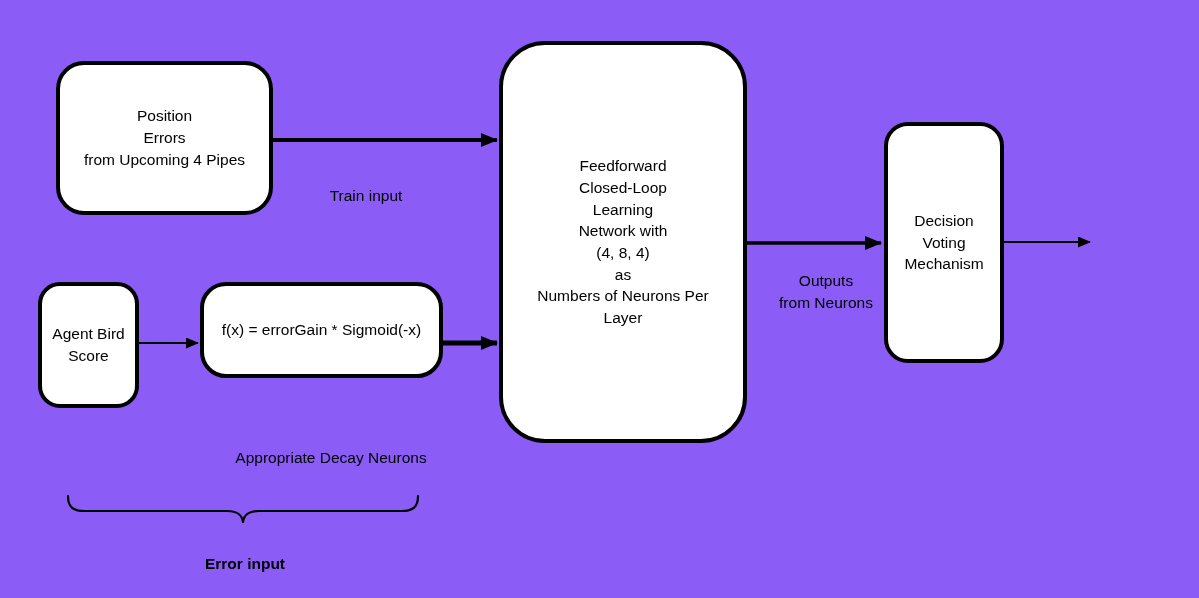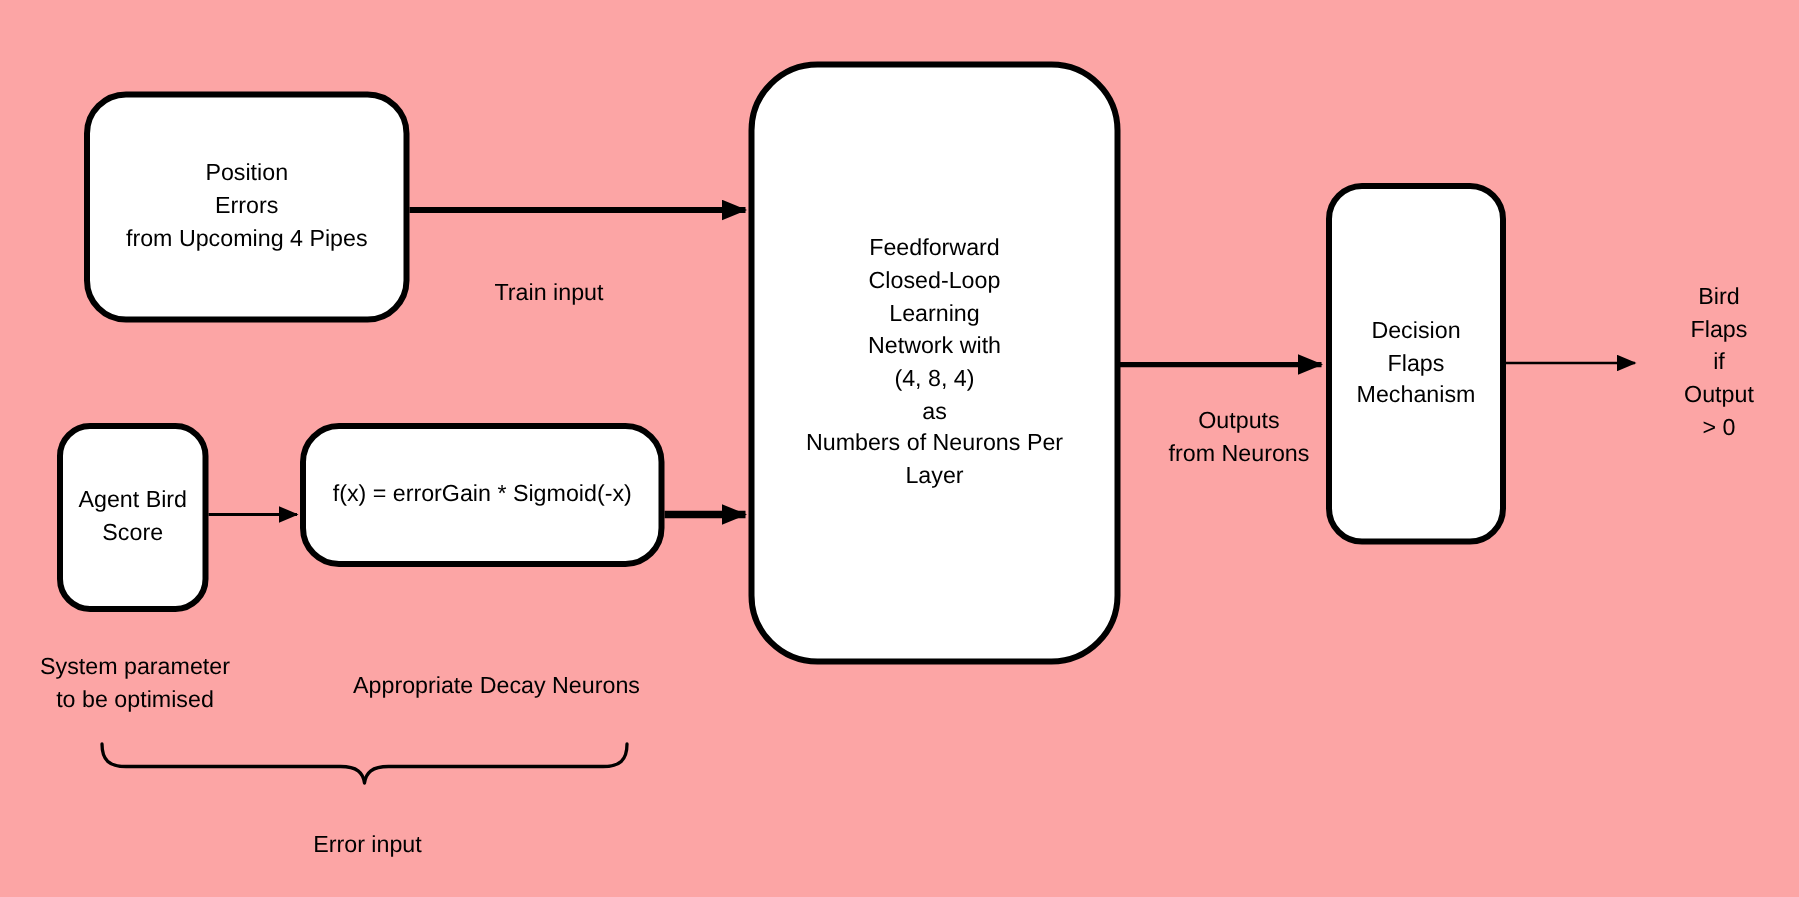--- a/index.html
+++ b/index.html
@@ -2,21 +2,21 @@
 <html><head>
 <meta charset="utf-8">
 <style>
   html, body {
     margin: 0; padding: 0;
     background: #ffffff;
   }
   .canvas {
     position: relative;
     width: 1199px; height: 598px;
-    background: #fca5a5;
+    background: #8b5cf6;
     font-family: "Liberation Sans", "DejaVu Sans", sans-serif;
     color: #000000;
     overflow: hidden;
   }
   svg.connectors {
     position: absolute;
     left: 0; top: 0;
     width: 1199px; height: 598px;
   }
   .node {
@@ -46,21 +46,21 @@
   #n-network   { left: 499px; top: 41px;  width: 248px; height: 402px; border-radius: 46px; }
   #n-agent     { left: 38px;  top: 282px; width: 101px; height: 126px; border-radius: 22px; }
   #n-decay     { left: 200px; top: 282px; width: 243px; height: 96px; border-radius: 26px; }
   #n-decision  { left: 884px; top: 122px; width: 120px; height: 241px; border-radius: 24px; }
   
   #l-train    { left: 366px;  top: 196px; }
   #l-outputs  { left: 811px;  top: 292px; margin-left: 15px; }
   #l-flaps    { left: 1146px; top: 242px; }
   #l-sysparam { left: 90px;   top: 456px; }
   #l-decayfn  { left: 331px;  top: 458px; }
-  #l-errinput { left: 245px;  top: 564px; }
+  #l-errinput { left: 245px;  top: 564px; font-weight: bold; }
 </style>
 </head>
 <body>
 
 <div class="canvas">
 
   <svg class="connectors" viewBox="0 0 1199 598" xmlns="http://www.w3.org/2000/svg">
     <defs>
       <marker id="ah-big" markerUnits="userSpaceOnUse" markerWidth="18" markerHeight="14" refX="16" refY="7" orient="auto">
         <path d="M0,0 L17,7 L0,14 Z" fill="#000000"></path>
@@ -105,33 +105,28 @@
     <span class="node-label">Agent Bird
 Score</span>
   </div>
 
   <div class="node" id="n-decay">
     <span class="node-label">f(x) = errorGain * Sigmoid(-x)</span>
   </div>
 
   <div class="node" id="n-decision">
     <span class="node-label">Decision
-Flaps
+Voting
 Mechanism</span>
   </div>
 
   <div class="flabel" id="l-train">Train input</div>
 
   <div class="flabel" id="l-outputs">Outputs
 from Neurons</div>
 
-  <div class="flabel" id="l-flaps">Bird Flaps
-if
-Output &gt; 0</div>
 
-  <div class="flabel" id="l-sysparam">System parameter
-to be optimised</div>
 
   <div class="flabel" id="l-decayfn">Appropriate Decay Neurons</div>
 
   <div class="flabel" id="l-errinput">Error input</div>
 
 </div>
 
 </body></html>

